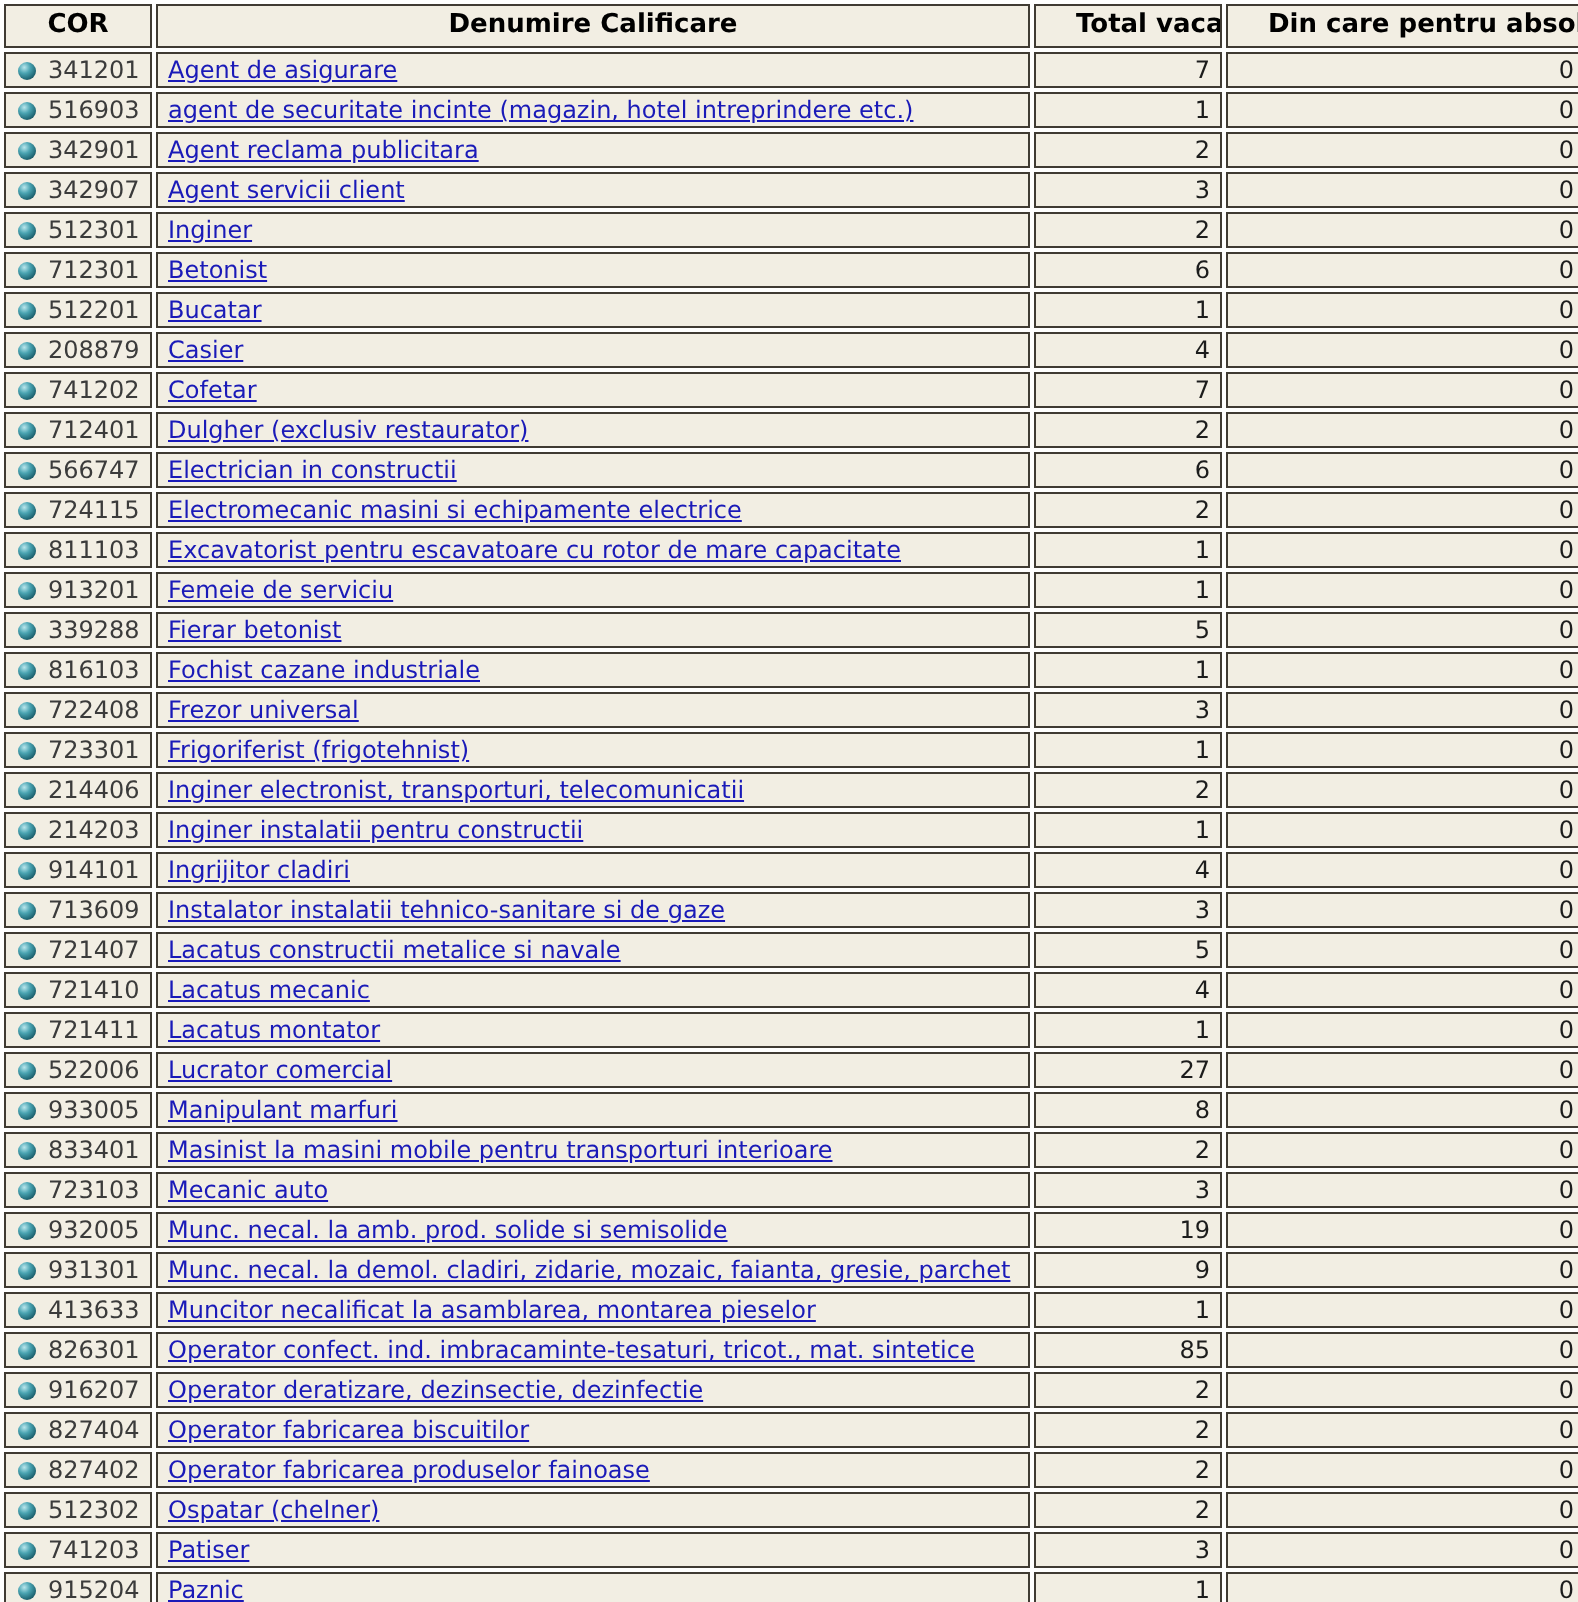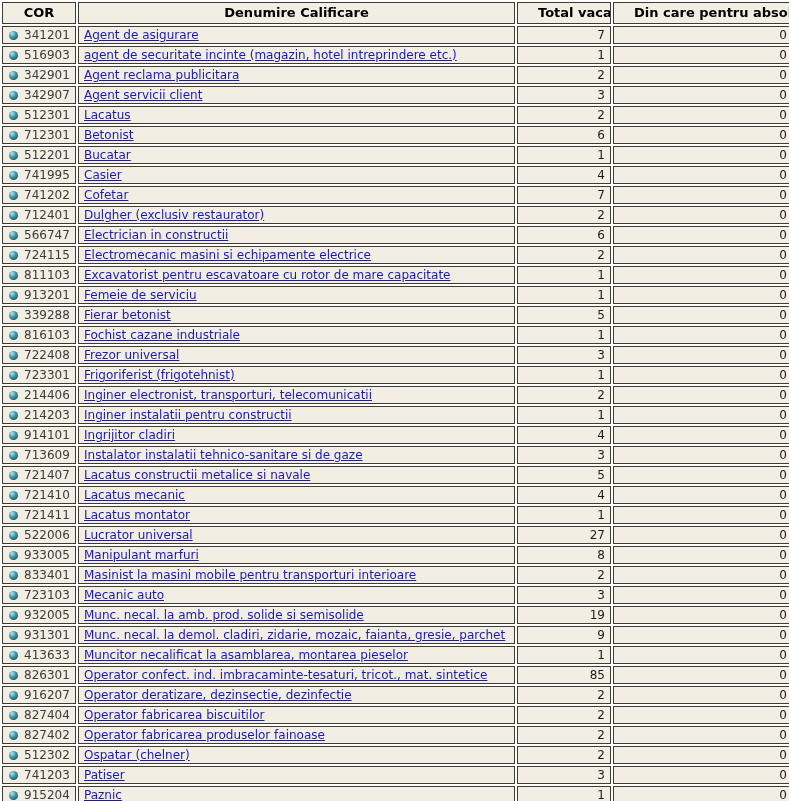--- a/index.html
+++ b/index.html
@@ -110,41 +110,41 @@
 
   <tr>
     <td class="cor-cell"><span class="bullet"></span><span>342907</span></td>
     <td class="name-cell"><a href="#">Agent servicii client</a></td>
     <td class="num-cell">3</td>
     <td class="num-cell">0</td>
   </tr>
 
   <tr>
     <td class="cor-cell"><span class="bullet"></span><span>512301</span></td>
-    <td class="name-cell"><a href="#">Lacatus</a></td>
+    <td class="name-cell"><a href="#">Inginer</a></td>
     <td class="num-cell">2</td>
     <td class="num-cell">0</td>
   </tr>
 
   <tr>
     <td class="cor-cell"><span class="bullet"></span><span>712301</span></td>
     <td class="name-cell"><a href="#">Betonist</a></td>
     <td class="num-cell">6</td>
     <td class="num-cell">0</td>
   </tr>
 
   <tr>
     <td class="cor-cell"><span class="bullet"></span><span>512201</span></td>
     <td class="name-cell"><a href="#">Bucatar</a></td>
     <td class="num-cell">1</td>
     <td class="num-cell">0</td>
   </tr>
 
   <tr>
-    <td class="cor-cell"><span class="bullet"></span><span>741995</span></td>
+    <td class="cor-cell"><span class="bullet"></span><span>208879</span></td>
     <td class="name-cell"><a href="#">Casier</a></td>
     <td class="num-cell">4</td>
     <td class="num-cell">0</td>
   </tr>
 
   <tr>
     <td class="cor-cell"><span class="bullet"></span><span>741202</span></td>
     <td class="name-cell"><a href="#">Cofetar</a></td>
     <td class="num-cell">7</td>
     <td class="num-cell">0</td>
@@ -257,21 +257,21 @@
 
   <tr>
     <td class="cor-cell"><span class="bullet"></span><span>721411</span></td>
     <td class="name-cell"><a href="#">Lacatus montator</a></td>
     <td class="num-cell">1</td>
     <td class="num-cell">0</td>
   </tr>
 
   <tr>
     <td class="cor-cell"><span class="bullet"></span><span>522006</span></td>
-    <td class="name-cell"><a href="#">Lucrator universal</a></td>
+    <td class="name-cell"><a href="#">Lucrator comercial</a></td>
     <td class="num-cell">27</td>
     <td class="num-cell">0</td>
   </tr>
 
   <tr>
     <td class="cor-cell"><span class="bullet"></span><span>933005</span></td>
     <td class="name-cell"><a href="#">Manipulant marfuri</a></td>
     <td class="num-cell">8</td>
     <td class="num-cell">0</td>
   </tr>

